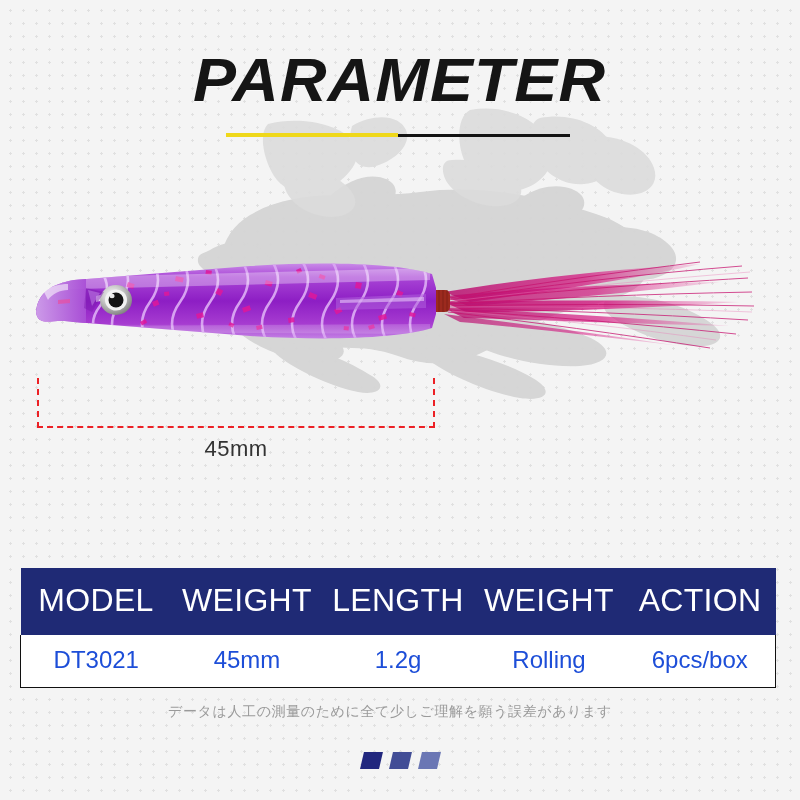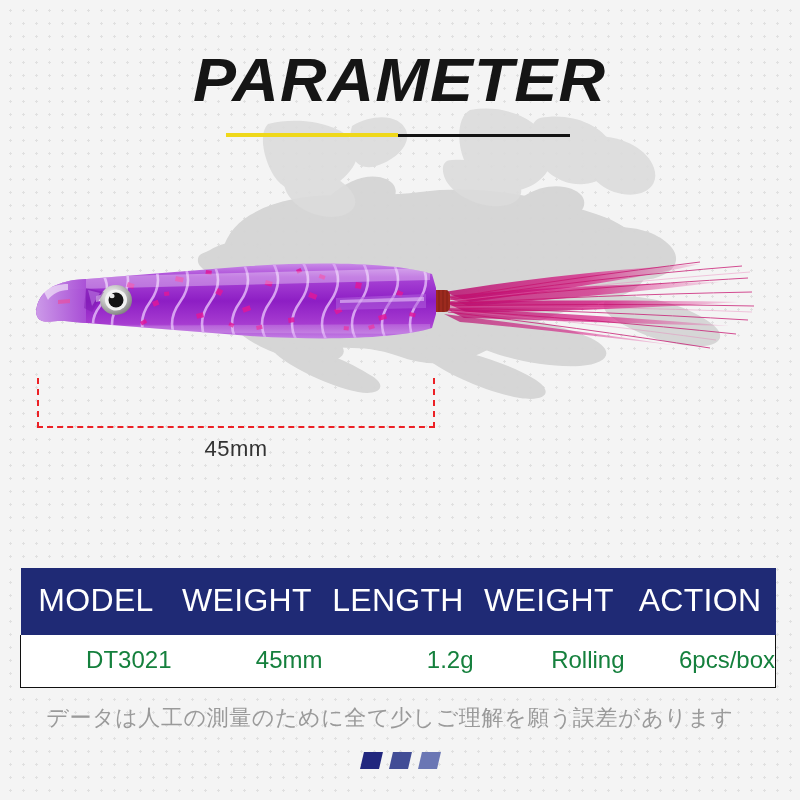--- a/index.html
+++ b/index.html
@@ -118,39 +118,39 @@
     background: #1f2a75;
     color: #ffffff;
     font-size: 32px;
     font-weight: normal;
     padding: 14px 0 16px 0;
     text-align: center;
     letter-spacing: 0.3px;
   }
   .spec-table tbody td {
     background: #ffffff;
-    color: #15803d;
+    color: #1d4ed8;
     font-size: 24px;
     padding: 11px 0 13px 0;
-    text-align: right;
+    text-align: center;
     border-left: 1px solid #101010;
     border-right: 1px solid #101010;
     border-bottom: 1.5px solid #101010;
   }
   .spec-table tbody td:not(:first-child) { border-left: none; }
   .spec-table tbody td:not(:last-child)  { border-right: none; }
 
   
   .footnote {
     position: absolute;
     left: 0;
     top: 703px;
     width: 780px;
     text-align: center;
-    font-size: 22px;
+    font-size: 14px;
     color: #9a9a9a;
     letter-spacing: 0.6px;
   }
 
   
   .bottom-marks {
     position: absolute;
     left: 0;
     top: 752px;
     width: 800px;

